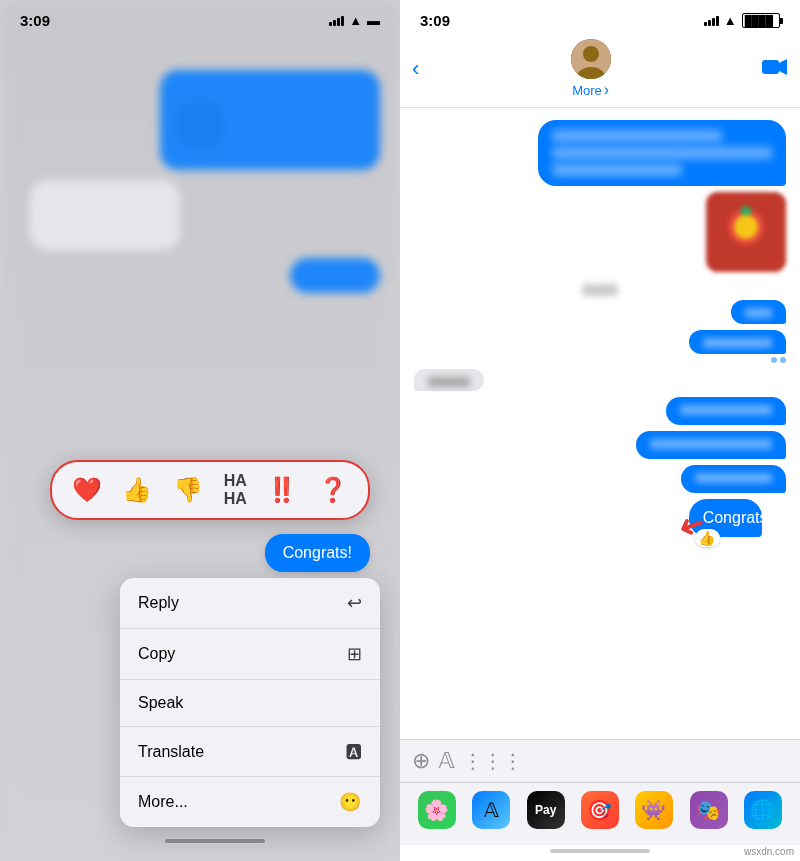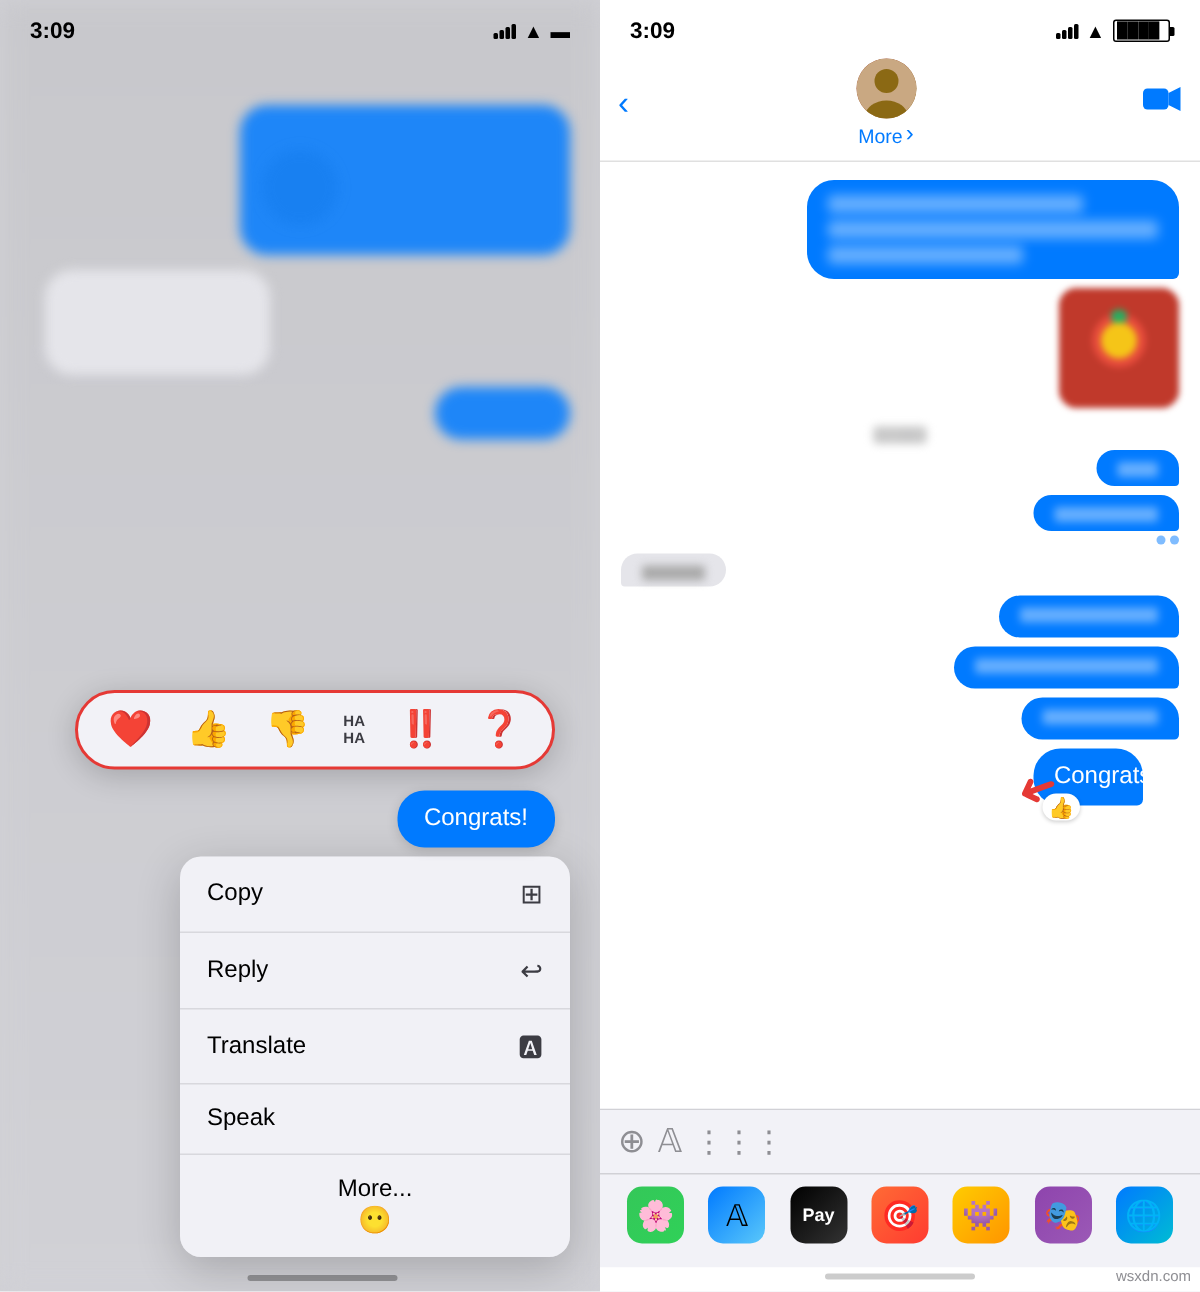--- a/index.html
+++ b/index.html
@@ -142,21 +142,20 @@
       justify-content: space-between;
       align-items: center;
       padding: 14px 18px;
       font-size: 16px;
       color: #000;
       border-bottom: 0.5px solid rgba(0,0,0,0.1);
       cursor: pointer;
     }
     .context-menu-item:last-child {
       border-bottom: none;
-      flex-direction: column;
     }
     .context-menu-item .menu-icon {
       font-size: 18px;
       color: #3c3c43;
     }
 
     
     .right-panel {
       width: 400px;
       height: 861px;
@@ -434,45 +433,45 @@
       <span class="battery-icon">▬</span>
     </div>
   </div>
 
   <div class="reaction-container">
 
     <div class="reaction-bar">
       <span class="reaction-btn">❤️</span>
       <span class="reaction-btn">👍</span>
       <span class="reaction-btn">👎</span>
-      <span class="reaction-btn" style="font-size:10px;font-weight:700;color:#3c3c43;">HA<br>HA</span>
+      <span class="reaction-btn" style="font-size:16px;font-weight:700;color:#3c3c43;">HA<br>HA</span>
       <span class="reaction-btn">‼️</span>
       <span class="reaction-btn">❓</span>
     </div>
 
     <div style="display:flex;justify-content:flex-end;margin-bottom:6px;">
       <div class="congrats-bubble-left">Congrats!</div>
     </div>
 
     <div class="context-menu">
+      <div class="context-menu-item">
+        <span>Reply</span>
+        <span class="menu-icon">↩</span>
+      </div>
       <div class="context-menu-item">
         <span>Copy</span>
         <span class="menu-icon">⊞</span>
       </div>
       <div class="context-menu-item">
-        <span>Reply</span>
-        <span class="menu-icon">↩</span>
+        <span>Speak</span>
+        <span class="menu-icon"></span>
       </div>
       <div class="context-menu-item">
         <span>Translate</span>
         <span class="menu-icon">🅰</span>
-      </div>
-      <div class="context-menu-item">
-        <span>Speak</span>
-        <span class="menu-icon"></span>
       </div>
       <div class="context-menu-item">
         <span>More...</span>
         <span class="menu-icon">😶</span>
       </div>
     </div>
 
     <div style="text-align:center;margin-top:12px;">
       <div style="width:100px;height:4px;background:#000;border-radius:2px;margin:0 auto;opacity:0.3;"></div>
     </div>

